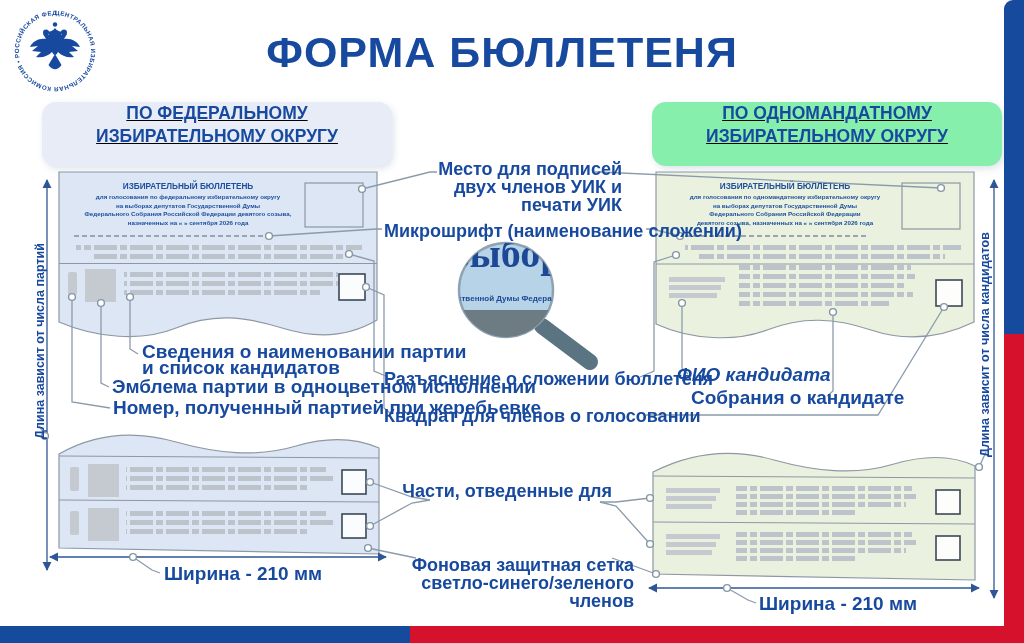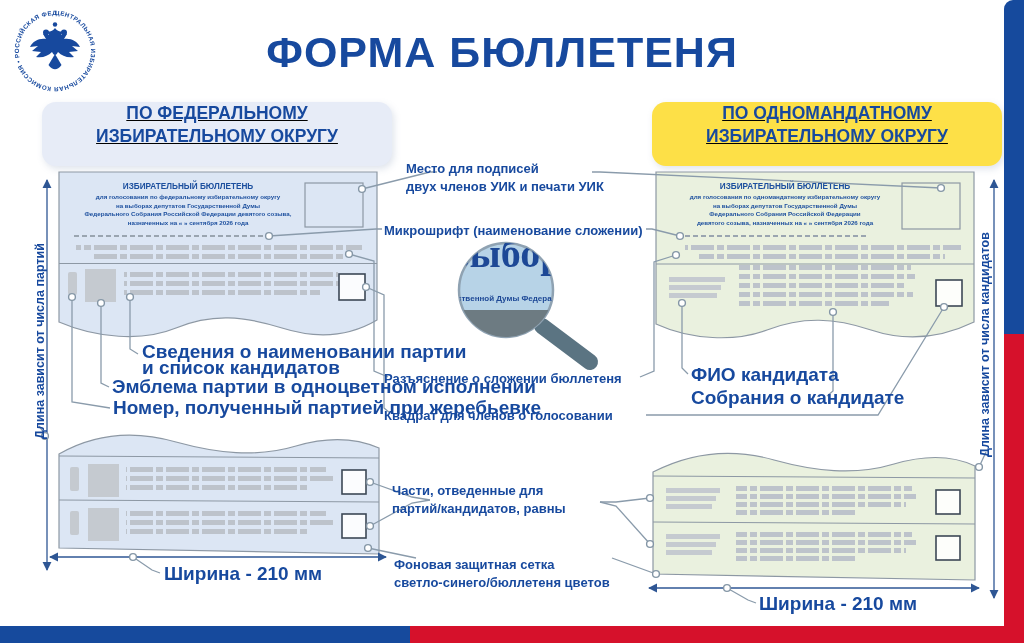--- a/index.html
+++ b/index.html
@@ -14,24 +14,24 @@
     font-size:43px;font-weight:800;color:#17499e;letter-spacing:1px;
   }
   
   .band{
     width:350px;height:64px;border-radius:14px;
     box-shadow:2px 3px 7px rgba(110,130,170,.22);
     display:flex;flex-direction:column;justify-content:flex-start;align-items:center;text-decoration:underline;
   }
   .band div{font-size:17.5px;font-weight:800;color:#17499e;line-height:23px;white-space:nowrap;}
   .band-blue{left:42px;top:102px;background:#e7ecf7;}
-  .band-green{left:652px;top:102px;background:#fde047;}
+  .band-green{left:652px;top:102px;background:#86efac;}
   
   .lbl{color:#17499e;font-weight:700;}
-  .lbl-c{text-align:left;font-size:13px;line-height:18px;}
+  .lbl-c{text-align:right;font-size:18px;line-height:18px;}
   .lbl-s{font-size:19px;line-height:16px;white-space:nowrap;}
   .rot{transform:rotate(-90deg);text-align:center;font-size:12.5px;white-space:nowrap;width:220px;}
   
   .bar{position:absolute;}
   .bar-right-blue{left:1004px;top:0;width:20px;height:334px;background:#164a9d;border-top-left-radius:9px;}
   .bar-right-red{left:1004px;top:334px;width:20px;height:309px;background:#d6112b;}
   .bar-bottom-blue{left:0;top:626px;width:410px;height:17px;background:#164a9d;}
   .bar-bottom-red{left:410px;top:626px;width:614px;height:17px;background:#d6112b;}
   svg{display:block;}
   .ballot-text{font-family:"Liberation Sans",sans-serif;fill:#1c4f9e;font-weight:bold;}
@@ -254,35 +254,34 @@
 
   <div class="abs lbl lbl-c" style="left:406px;top:160px;width:216px;">
     <div>Место для подписей</div>
     <div>двух членов УИК и печати УИК</div>
   </div>
   <div class="abs lbl lbl-c" style="left:384px;top:222px;width:260px;white-space:nowrap;">Микрошрифт (наименование сложении)</div>
   <div class="abs lbl lbl-c" style="left:384px;top:370px;width:260px;white-space:nowrap;">Разъяснение о сложении бюллетеня</div>
   <div class="abs lbl lbl-c" style="left:384px;top:407px;width:260px;white-space:nowrap;">Квадрат для членов о голосовании</div>
   <div class="abs lbl lbl-c" style="left:392px;top:482px;width:220px;">
     <div>Части, отведенные для</div>
-    <div>партий/кандидатов, равны</div>
   </div>
   <div class="abs lbl lbl-c" style="left:394px;top:550px;width:240px;margin-top:6px;">
     <div>Фоновая защитная сетка</div>
-    <div>светло-синего/бюллетеня цветов</div>
+    <div>светло-синего/зеленого членов</div>
   </div>
 
   <div class="abs lbl lbl-s" style="left:142px;top:344px;">
     <div>Сведения о наименовании партии</div>
     <div>и список кандидатов</div>
   </div>
   <div class="abs lbl lbl-s" style="left:112px;top:379px;">Эмблема партии в одноцветном исполнении</div>
   <div class="abs lbl lbl-s" style="left:113px;top:400px;">Номер, полученный партией при жеребьевке</div>
 
-  <div class="abs lbl lbl-s" style="left:691px;top:367px;">ФИО кандидата</div>
+  <div class="abs lbl lbl-s" style="left:677px;top:367px;font-style:italic;">ФИО кандидата</div>
   <div class="abs lbl lbl-s" style="left:691px;top:390px;">Собрания о кандидате</div>
 
   <div class="abs lbl lbl-s" style="left:164px;top:566px;">Ширина - 210 мм</div>
   <div class="abs lbl lbl-s" style="left:759px;top:596px;">Ширина - 210 мм</div>
 
   <div class="abs lbl rot" style="left:-70px;top:334px;">Длина зависит от числа партий</div>
   <div class="abs lbl rot" style="left:875px;top:340px;">Длина зависит от числа кандидатов</div>
 
   <svg class="abs" style="left:444px;top:234px" width="172" height="148" viewBox="0 0 172 148">
     <defs>

